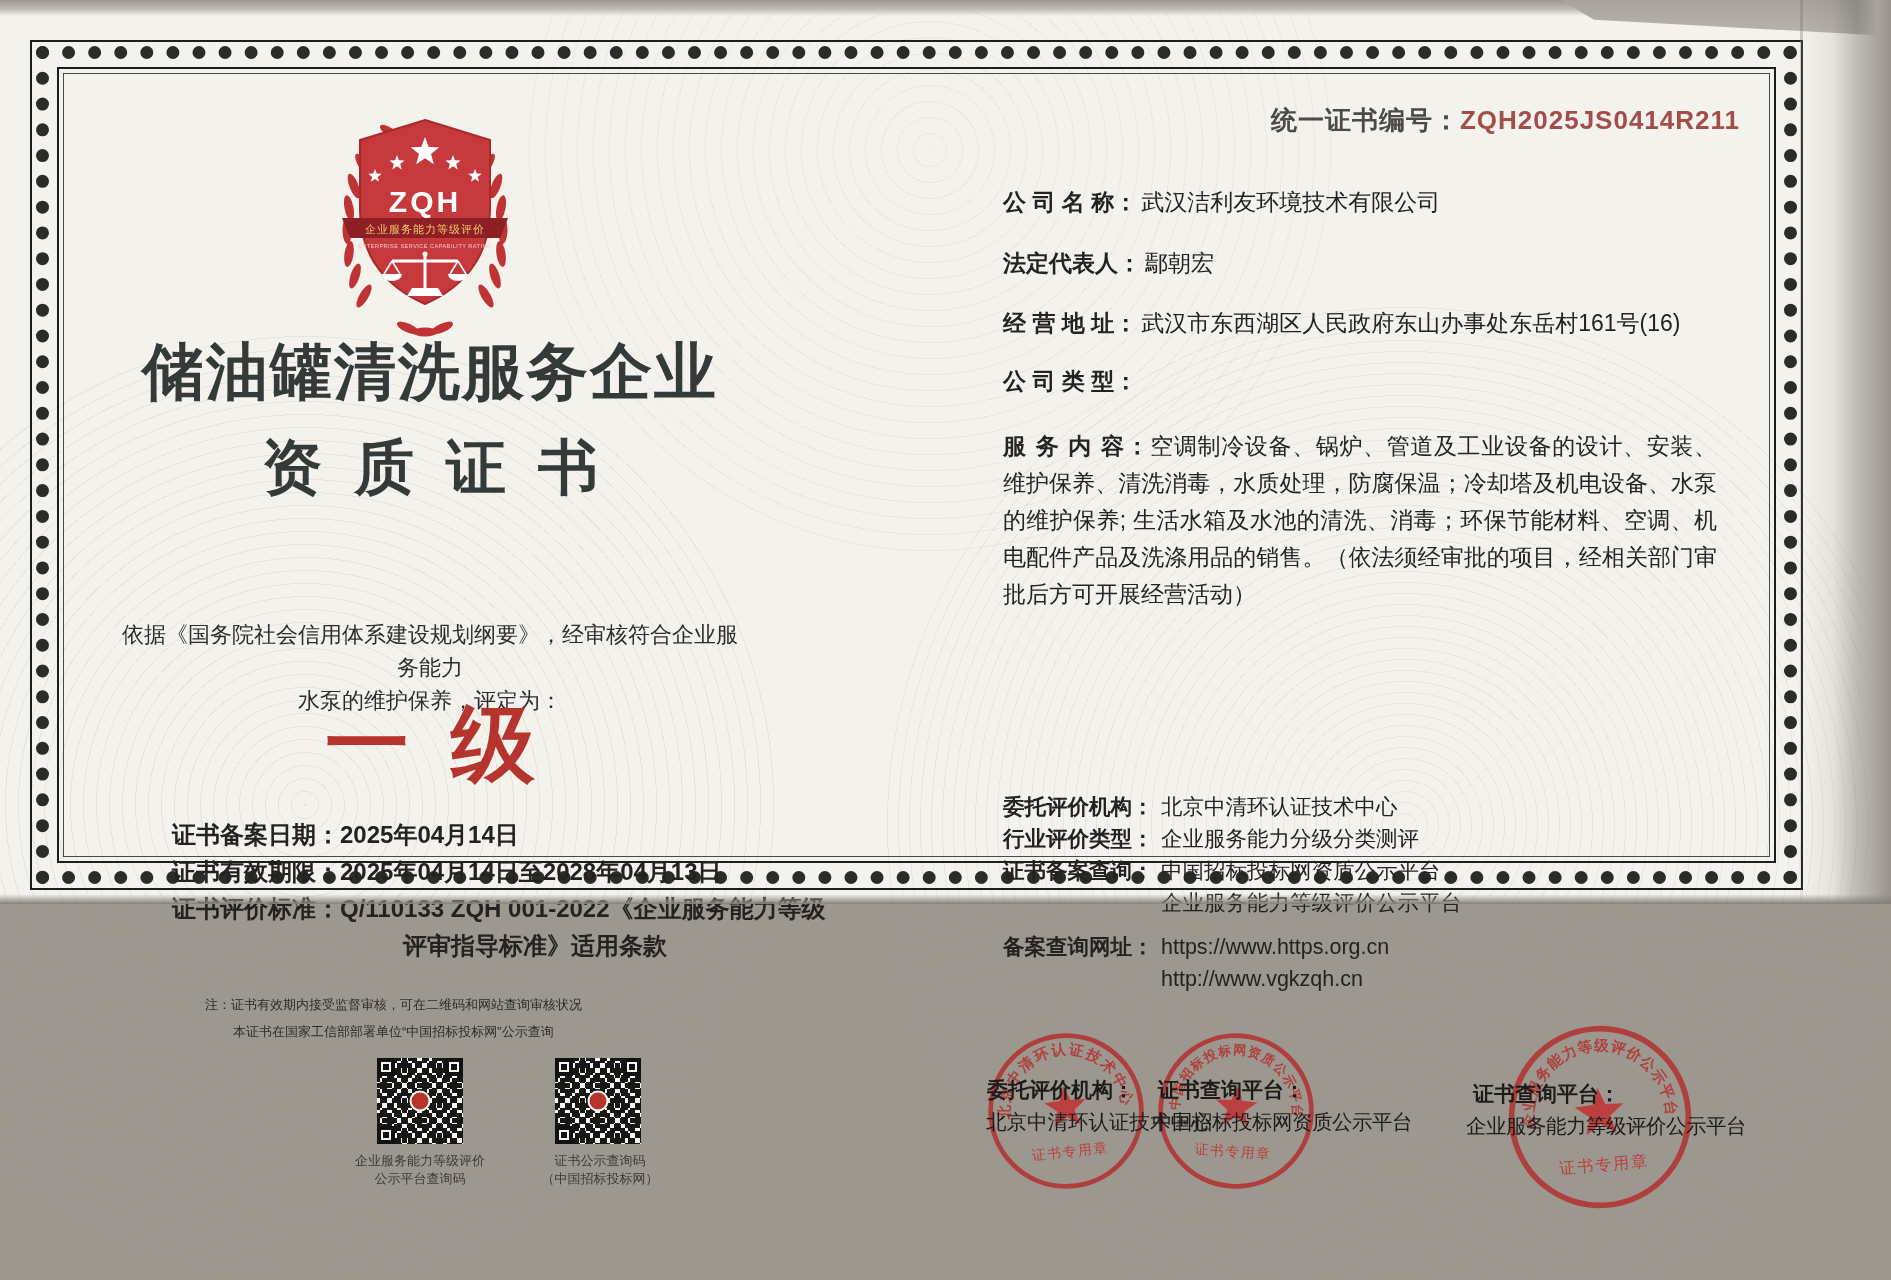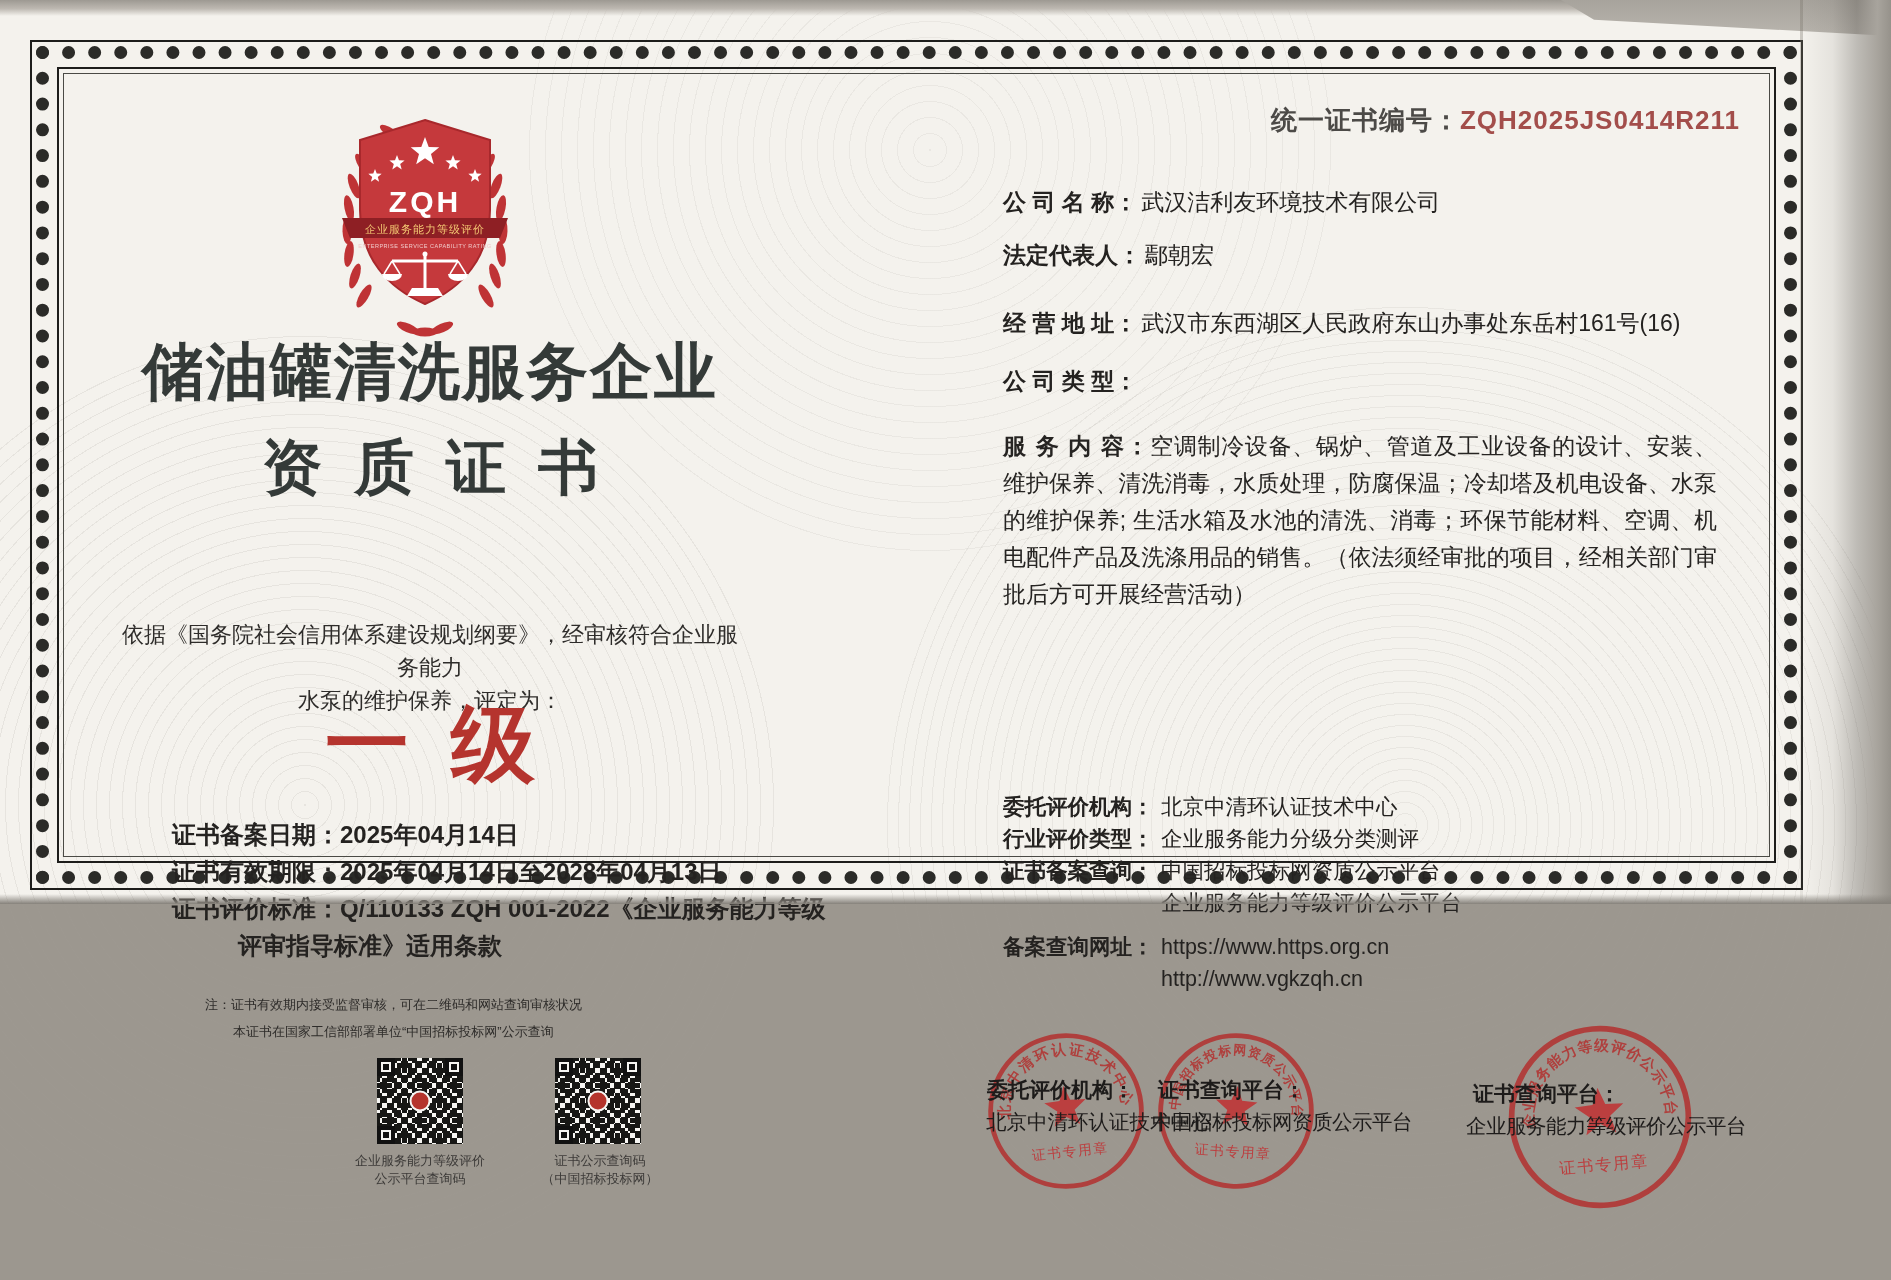--- a/index.html
+++ b/index.html
@@ -25,21 +25,21 @@
   
   .certno{top:103px;left:1080px;width:660px;text-align:right;font-size:26px;letter-spacing:1px;z-index:2;}
   .certno .lab{color:#4c4a47;font-weight:bold;}
   .certno .num{color:#a34e4b;font-weight:bold;}
   .title1{top:330px;left:100px;width:660px;text-align:center;font-size:62px;font-weight:bold;color:#343a38;letter-spacing:2px;font-family:"DejaVu Serif","Liberation Serif",serif;z-index:2;}
   .title2{top:428px;left:100px;width:660px;text-align:center;font-size:60px;font-weight:bold;color:#343a38;letter-spacing:32px;text-indent:32px;font-family:"DejaVu Serif","Liberation Serif",serif;z-index:2;}
   .intro{top:618px;left:115px;width:630px;text-align:center;font-size:22px;line-height:33px;color:#2e2c2a;z-index:2;}
   .grade{top:688px;left:100px;width:660px;text-align:center;font-size:84px;font-weight:bold;color:#b5342e;letter-spacing:42px;text-indent:42px;font-family:"DejaVu Serif","Liberation Serif",serif;z-index:2;}
   .details{top:820px;left:172px;width:660px;font-size:24px;font-weight:bold;color:#242220;line-height:30px;z-index:2;}
   .details .row{margin-bottom:7px;}
-  .details .wrap2{margin-left:66px;}
+  .details .wrap2{margin-left:66px;text-align:center;}
   .note{top:991px;left:205px;font-size:13px;color:#2e2c2a;line-height:27px;z-index:2;}
   .note .l2{margin-left:28px;}
   
   .qr{width:86px;height:86px;background:
       repeating-conic-gradient(#171715 0% 25%,transparent 0% 50%) 0 0/10px 10px,
       repeating-conic-gradient(#171715 0% 25%,#f7f6f3 0% 50%) 3px 3px/14px 14px;
       z-index:2;}
   .qr .f{position:absolute;width:18px;height:18px;border:4px solid #111;background:#f7f6f3;box-sizing:border-box;}
   .qr .f::after{content:"";position:absolute;inset:2px;background:#111;}
   .qr .f.tl{top:0;left:0;} .qr .f.tr{top:0;right:0;} .qr .f.bl{bottom:0;left:0;}
@@ -188,21 +188,21 @@
   </div>
   <div class="abs qrlabel" style="left:510px;top:1152px;width:180px;">
     <div>证书公示查询码</div>
       <div>（中国招标投标网）</div>
   </div>
 
   <div class="abs field" style="top:187px;">
     <span class="flab">公 司 名 称：</span>
       <span class="fval">武汉洁利友环境技术有限公司</span>
   </div>
-  <div class="abs field" style="top:240px;justify-content:center;">
+  <div class="abs field" style="top:248px;justify-content:center;">
     <span class="flab">法定代表人：</span>
       <span class="fval">鄢朝宏</span>
   </div>
   <div class="abs field" style="top:308px;">
     <span class="flab">经 营 地 址：</span>
       <span class="fval">武汉市东西湖区人民政府东山办事处东岳村161号(16)</span>
   </div>
   <div class="abs field" style="top:366px;">
     <span class="flab">公 司 类 型：</span>
   </div>

